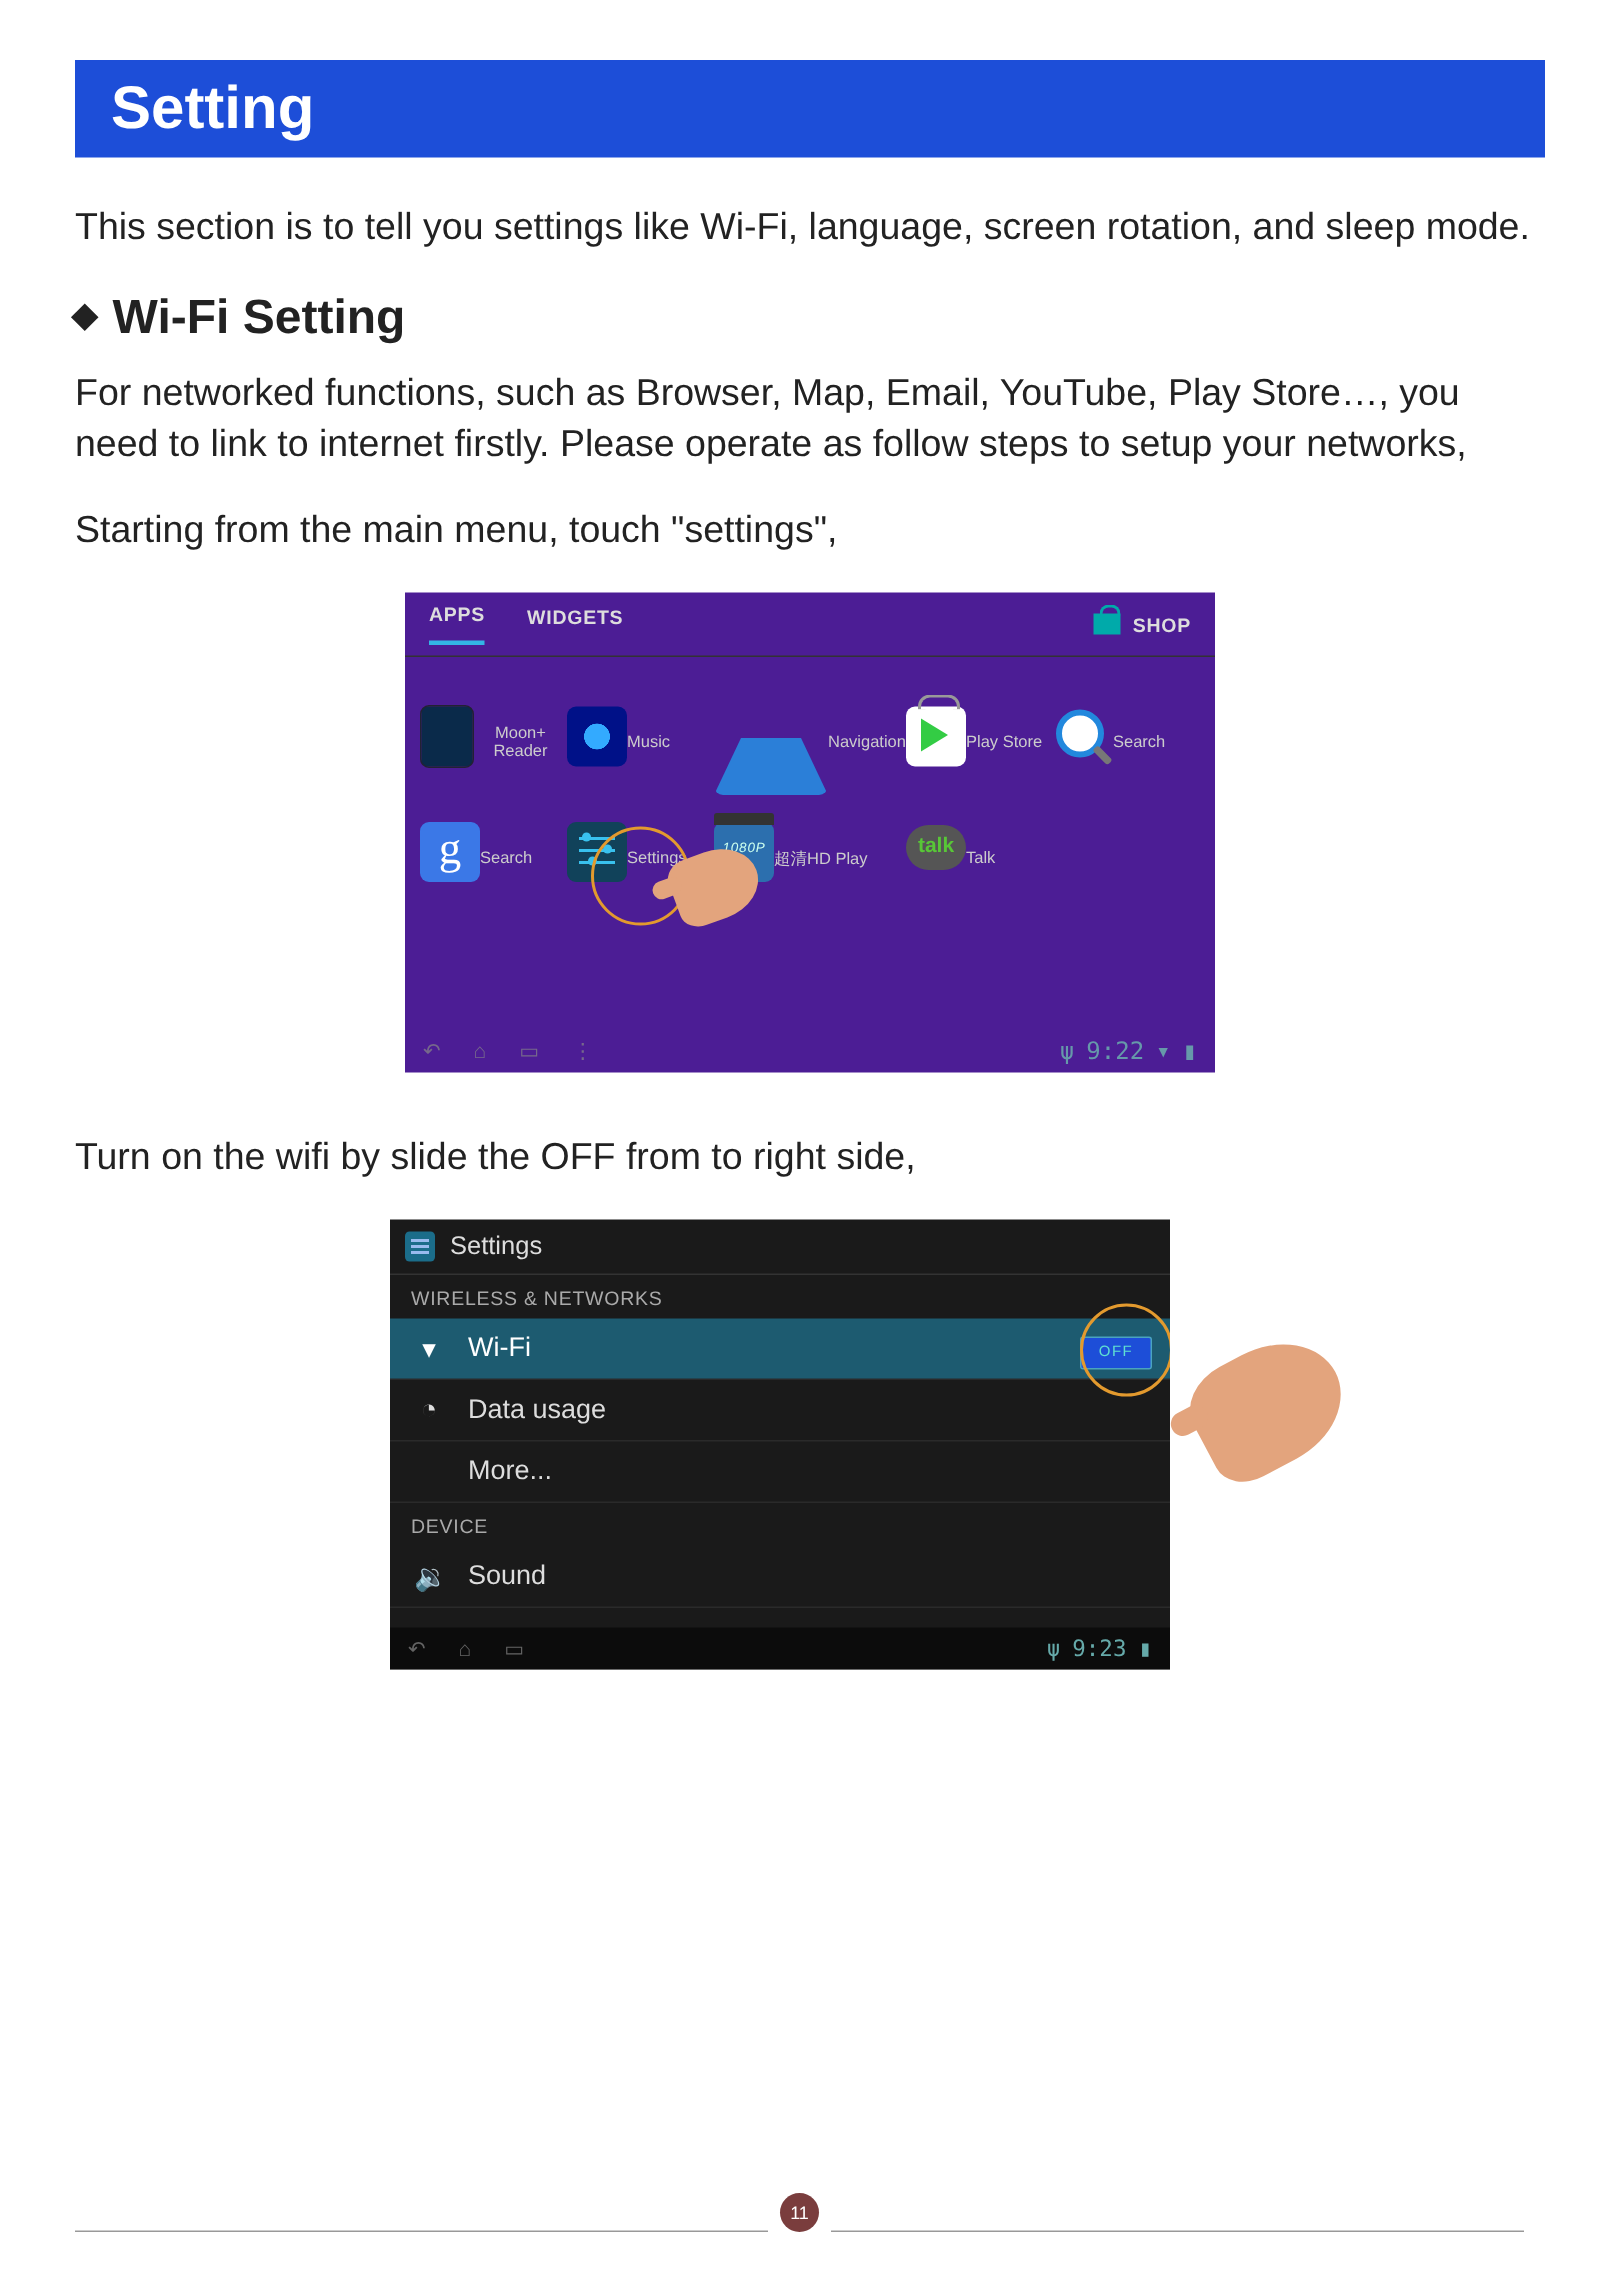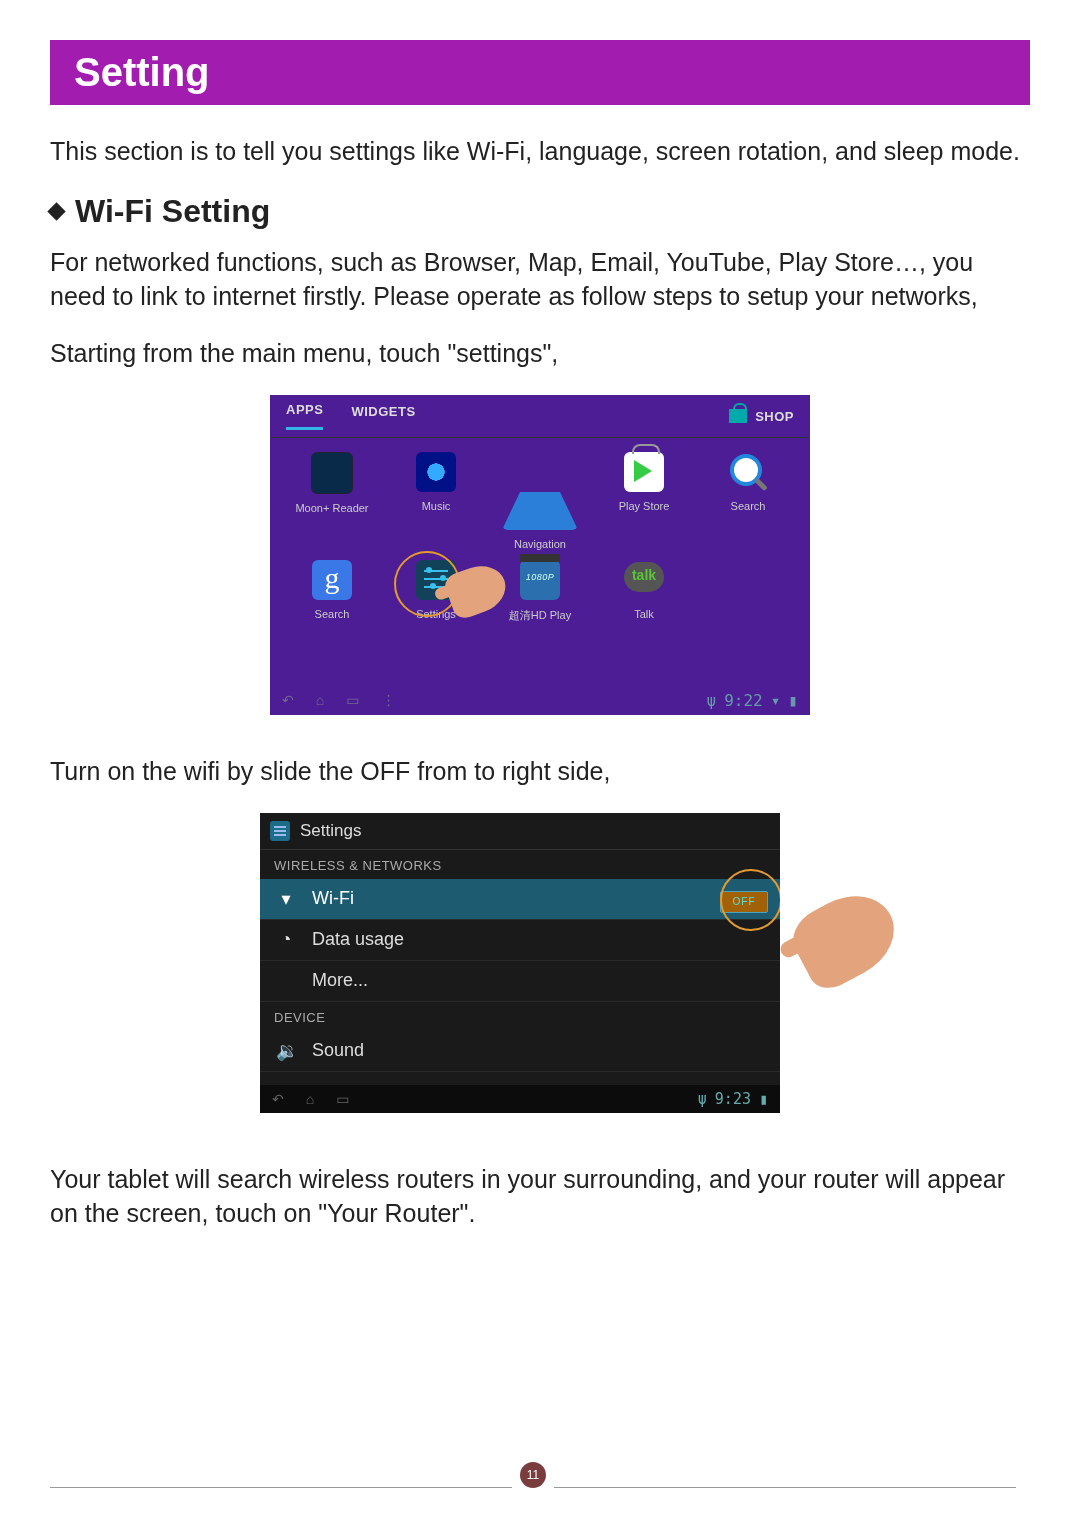--- a/index.html
+++ b/index.html
@@ -1,31 +1,31 @@
 <!DOCTYPE html>
 <html><head>
 <meta charset="utf-8">
 <style>
   html,body{margin:0;padding:0;background:#fff;font-family:Arial,Helvetica,sans-serif;color:#333}
   .page{width:1080px;height:1528px;position:relative;box-sizing:border-box;padding:40px 50px 0 50px}
-  .title-bar{background:#a21caf;color:#fff;font-size:40px;font-weight:bold;padding:10px 24px;margin-bottom:30px}
+  .title-bar{background:#1d4ed8;color:#fff;font-size:40px;font-weight:bold;padding:10px 24px;margin-bottom:30px}
   .body-text{font-size:25px;line-height:1.35;color:#222;margin:16px 0 24px 0}
   .sub-head{font-size:32px;font-weight:bold;color:#222;margin:8px 0 14px 0}
   .diamond{display:inline-block;transform:rotate(45deg);width:13px;height:13px;background:#222;margin-right:12px;vertical-align:4px}
   .shot{display:block;margin:10px auto 40px auto;position:relative}
   
   .shot1{width:540px;height:320px;background:#4c1d95}
   .s1-tabs{display:flex;align-items:center;height:42px;border-bottom:1px solid #333;padding:0 16px;color:#ddd;font-size:13px;font-weight:bold;letter-spacing:.5px}
   .s1-tabs .tab{margin-right:28px;position:relative;padding-bottom:10px}
   .s1-tabs .tab.active{border-bottom:3px solid #33b5e5}
   .s1-tabs .spacer{flex:1}
   .s1-tabs .shop-ic{width:18px;height:14px;background:#0aa;margin-right:8px;position:relative}
   .s1-tabs .shop-ic:before{content:"";position:absolute;top:-6px;left:4px;width:10px;height:6px;border:2px solid #0aa;border-bottom:none;border-radius:6px 6px 0 0}
   .s1-grid{display:grid;grid-template-columns:repeat(5,1fr);gap:10px 0;padding:14px 10px 0 10px}
-  .app{display:flex;flex-direction:column;align-items:center}
+  .app{display:flex;flex-direction:row;align-items:center}
   .app .ic{width:40px;height:40px;border-radius:6px;margin-bottom:8px;position:relative}
   .app .lbl{color:#ccc;font-size:11px;text-align:center}
   .ic-moon{background:linear-gradient(#0a2a4a,#0a2a4a);border:1px solid #223}
   .ic-music{width:40px;height:40px;background:radial-gradient(circle at 50% 50%,#3af 0 30%,#018 31% 100%);border-radius:50%}
   .ic-nav{width:0;height:0;border-left:18px solid transparent;border-right:18px solid transparent;border-bottom:38px solid #2b7fd8;border-radius:0}
   .ic-play{background:#fff}
   .ic-play:before{content:"";position:absolute;left:10px;top:8px;border-left:18px solid #3c4;border-top:11px solid transparent;border-bottom:11px solid transparent}
   .ic-play:after{content:"";position:absolute;top:-8px;left:8px;width:24px;height:8px;border:2px solid #999;border-bottom:none;border-radius:8px 8px 0 0}
   .ic-search{background:transparent}
   .ic-search:before{content:"";position:absolute;width:24px;height:24px;border:4px solid #28d;border-radius:50%;left:2px;top:2px;background:#fff}
@@ -50,21 +50,21 @@
   .shot2wrap{position:relative;width:560px;margin:10px auto 50px auto}
   .shot2{width:520px;height:300px;background:#1a1a1a;color:#ddd;position:relative;overflow:hidden}
   .s2-hdr{display:flex;align-items:center;height:36px;padding:0 10px;font-size:17px;border-bottom:1px solid #333}
   .s2-hdr .sic{width:20px;height:20px;background:#1b6d8a;margin-right:10px;border-radius:3px;position:relative}
   .s2-hdr .sic:before{content:"";position:absolute;left:4px;right:4px;top:5px;height:2px;background:#9be;box-shadow:0 4px 0 #9be,0 8px 0 #9be}
   .s2-cat{padding:8px 14px 6px 14px;font-size:13px;color:#aaa;letter-spacing:.5px}
   .s2-row{display:flex;align-items:center;height:40px;padding:0 16px;border-bottom:1px solid #2a2a2a;font-size:18px}
   .s2-row.sel{background:#1d5b70;color:#fff}
   .s2-row .ricon{width:20px;margin-right:16px;text-align:center}
   .s2-row.sel .ricon{color:#fff}
-  .toggle-off{position:absolute;right:12px;top:78px;width:46px;height:20px;background:#a16207;border:1px solid #4aa3bf;border-radius:2px;font-size:10px;color:#5fe0d2;text-align:center;line-height:20px;letter-spacing:1px}
+  .toggle-off{position:absolute;right:12px;top:78px;width:46px;height:20px;background:#1d4ed8;border:1px solid #4aa3bf;border-radius:2px;font-size:10px;color:#5fe0d2;text-align:center;line-height:20px;letter-spacing:1px}
   .circle2{position:absolute;width:58px;height:58px;border:2px solid #e39a2e;border-radius:50%;right:-2px;top:56px}
   .hand2{position:absolute;right:-76px;top:86px;width:100px;height:78px;background:#e3a47d;border-radius:40% 60% 60% 30%;transform:rotate(-28deg)}
   .hand2:before{content:"";position:absolute;left:-14px;top:14px;width:26px;height:16px;background:#e3a47d;border-radius:12px}
   .s2-nav{position:absolute;left:0;right:0;bottom:0;height:28px;display:flex;align-items:center;padding:0 12px;background:#0c0c0c;color:#888;font-size:14px}
   .s2-nav .right{margin-left:auto;color:#6aa;font-family:monospace;font-size:15px;display:flex;align-items:center;gap:8px}
   
   .footer{position:absolute;left:50px;right:64px;bottom:40px;display:flex;align-items:flex-end}
   .hr{flex:1;height:1px;background:#999}
   .pg{width:26px;height:26px;border-radius:50%;background:#7a3d3d;color:#fff;font-size:12px;display:flex;align-items:center;justify-content:center;margin:0 8px}
 </style>
@@ -184,20 +184,19 @@
         <div class="right">
           <span>ψ</span>
           <span>9:23</span>
           <span>▮</span>
         </div>
       </div>
     </div>
     <div class="hand2"></div>
   </div>
 
-  <p class="body-text">Your tablet will search wireless routers in your surrounding, and your router will appear on the screen, touch on "Your Router".</p>
 
   <div class="footer">
     <div class="hr"></div>
     <div class="pg">11</div>
     <div class="hr"></div>
   </div>
 </div>
 
 </body></html>

